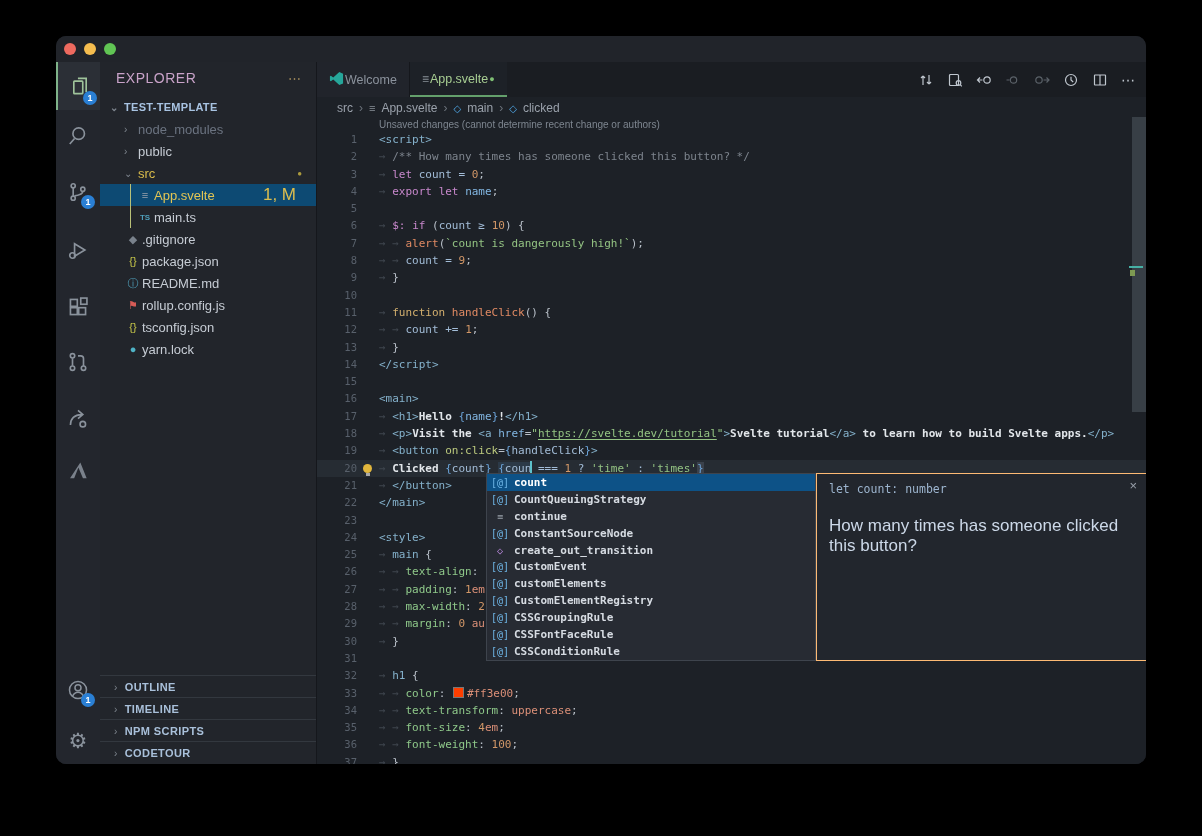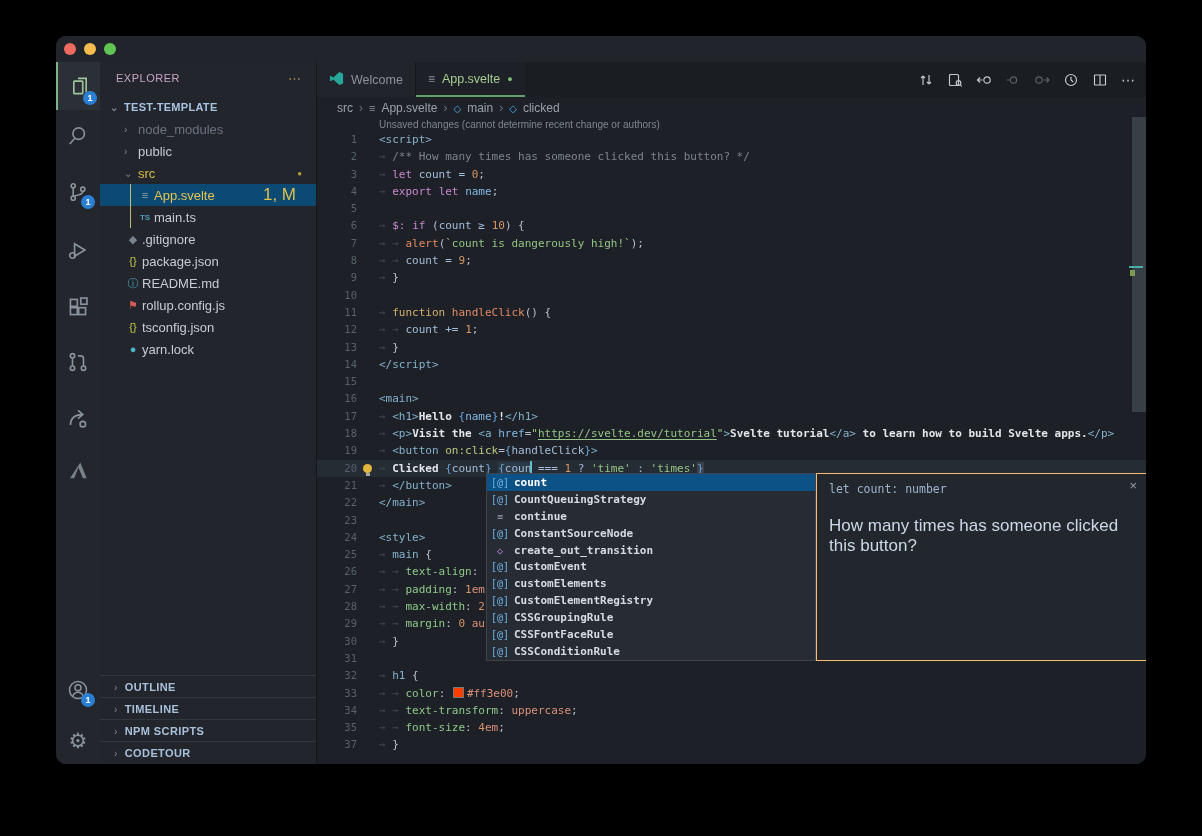--- a/index.html
+++ b/index.html
@@ -13,21 +13,21 @@
   
   .activitybar{width:44px;background:#23262d;position:relative;flex:none}
   .ab-item{position:absolute;left:0;width:44px;height:44px;display:flex;align-items:center;justify-content:center;color:#8a929c}
   .ab-item.active{height:48px;background:#2b2f36;border-left:2px solid #7fb389;color:#9fc49b}
   .ab-item svg{display:block}
   .abadge{position:absolute;right:5px;bottom:5px;min-width:14px;height:14px;border-radius:8px;background:#2a7fd4;color:#fff;font-size:9px;font-weight:bold;line-height:14px;text-align:center}
   .gearglyph{font-size:21px;color:#8a929c;line-height:1}
   
   .sidebar{width:216px;background:#22252b;flex:none;position:relative;border-right:1px solid #15171c}
   .exp-head{position:absolute;top:0;left:0;right:0;height:32px;display:flex;align-items:center;padding-left:16px}
-  .exp-title{font-size:11px;color:#c9a3c9;letter-spacing:.5px}
+  .exp-title{font-size:14px;color:#c9a3c9;letter-spacing:.5px}
   .exp-more{margin-left:auto;margin-right:14px;color:#b79b62;font-size:13px;letter-spacing:1px}
   .frow{position:relative;height:22px;display:flex;align-items:center;font-size:13px;color:#c6ccd4;padding-left:24px}
   .frow.head{padding-left:10px;font-weight:bold;font-size:11px;color:#a8c3e2;letter-spacing:.3px;position:absolute;top:34px;left:0;right:0}
   .frow.selected{background:#0d4a73}
   .frow.mod .fname{color:#d8bb4a}
   .frow.selected.mod .fname{color:#e3c553}
   .frow.dim .fname{color:#6b7380}
   .chev{width:14px;color:#7f868f;font-size:10px;flex:none}
   .sp1{width:12px;flex:none}
   .ficon{width:18px;text-align:center;font-size:11px;flex:none}
@@ -35,21 +35,21 @@
   .fname{white-space:nowrap}
   .fdot{margin-left:auto;margin-right:14px;color:#ab9a3d;font-size:8px}
   .fbadge{margin-left:auto;margin-right:20px;color:#ddbe4e;font-size:17px}
   #file-tree{position:absolute;top:56px;left:0;right:0}
   .tguide{position:absolute;left:30px;top:122px;width:1px;height:44px;background:#b9c178;z-index:2}
   .bsec{position:absolute;left:0;right:0;height:22px;border-top:1px solid #33383f;display:flex;align-items:center;padding-left:14px;gap:7px;font-size:11px;font-weight:bold;color:#a9c0da;letter-spacing:.4px;background:#22252b}
   .bsec .chev{width:auto;font-weight:normal}
   
   .editor{flex:1;position:relative;background:#1d2127;min-width:0}
   .tabbar{height:35px;background:#1a1d22;display:flex;position:relative}
-  .tab{height:35px;display:flex;align-items:center;padding:0 12px;gap:7px;font-size:12.5px;box-sizing:border-box}
+  .tab{height:35px;display:flex;align-items:center;padding:0 12px;gap:1px;font-size:12.5px;box-sizing:border-box}
   .tab.inactive{background:#21242b;color:#8b929c;border-right:1px solid #15171c}
   .tab.active{background:#1d2127;color:#a7cd92;border-bottom:2px solid #64a06c}
   .tabfileicon{color:#8a9199;font-size:12px}
   .dirty{color:#7fbf74;font-size:9px}
   .tab-actions{position:absolute;right:10px;top:0;height:35px;display:flex;align-items:center;gap:13px}
   .tab-actions svg{display:block}
   .more-dots{color:#bfc6ce;font-size:14px;letter-spacing:1px}
   .breadcrumb{height:22px;display:flex;align-items:center;gap:6px;padding-left:20px;font-size:12px;color:#9aa1ab}
   .bc-sep{color:#6b727b}
   .bc-fileicon{color:#8a9199;font-size:11px}
@@ -375,20 +375,21 @@
             <div class="cline"><span class="ln">26</span><span class="lc"><span class="t-ws">→ → </span><span class="t-prop">text-align</span><span class="t-pu">: </span><span class="t-val">c</span></span></div>
             <div class="cline"><span class="ln">27</span><span class="lc"><span class="t-ws">→ → </span><span class="t-prop">padding</span><span class="t-pu">: </span><span class="t-num">1</span><span class="t-val">em</span></span></div>
             <div class="cline"><span class="ln">28</span><span class="lc"><span class="t-ws">→ → </span><span class="t-prop">max-width</span><span class="t-pu">: </span><span class="t-num">2</span></span></div>
             <div class="cline"><span class="ln">29</span><span class="lc"><span class="t-ws">→ → </span><span class="t-prop">margin</span><span class="t-pu">: </span><span class="t-num">0</span><span class="t-pl"> </span><span class="t-val">au</span></span></div>
             <div class="cline"><span class="ln">30</span><span class="lc"><span class="t-ws">→ </span><span class="t-pu">}</span></span></div>
             <div class="cline"><span class="ln">31</span><span class="lc"></span></div>
             <div class="cline"><span class="ln">32</span><span class="lc"><span class="t-ws">→ </span><span class="t-tag">h1</span><span class="t-pu"> {</span></span></div>
             <div class="cline"><span class="ln">33</span><span class="lc"><span class="t-ws">→ → </span><span class="t-prop">color</span><span class="t-pu">: </span><span class="swatch" style="background: rgb(255, 62, 0);"></span><span class="t-val">#ff3e00</span><span class="t-pu">;</span></span></div>
             <div class="cline"><span class="ln">34</span><span class="lc"><span class="t-ws">→ → </span><span class="t-prop">text-transform</span><span class="t-pu">: </span><span class="t-val">uppercase</span><span class="t-pu">;</span></span></div>
             <div class="cline"><span class="ln">35</span><span class="lc"><span class="t-ws">→ → </span><span class="t-prop">font-size</span><span class="t-pu">: </span><span class="t-num">4</span><span class="t-val">em</span><span class="t-pu">;</span></span></div>
+            <div class="cline"><span class="ln">36</span><span class="lc"><span class="t-ws">→ → </span><span class="t-prop">font-weight</span><span class="t-pu">: </span><span class="t-num">100</span><span class="t-pu">;</span></span></div>
             <div class="cline"><span class="ln">37</span><span class="lc"><span class="t-ws">→ </span><span class="t-pu">}</span></span></div>
           </div>
       </div>
 
       <div class="suggest" id="suggest-list">
           <div class="srow sel">
             <span class="sicon" style="color: rgb(111, 183, 232);">[@]</span>
             <span>count</span>
           </div>
           <div class="srow">

